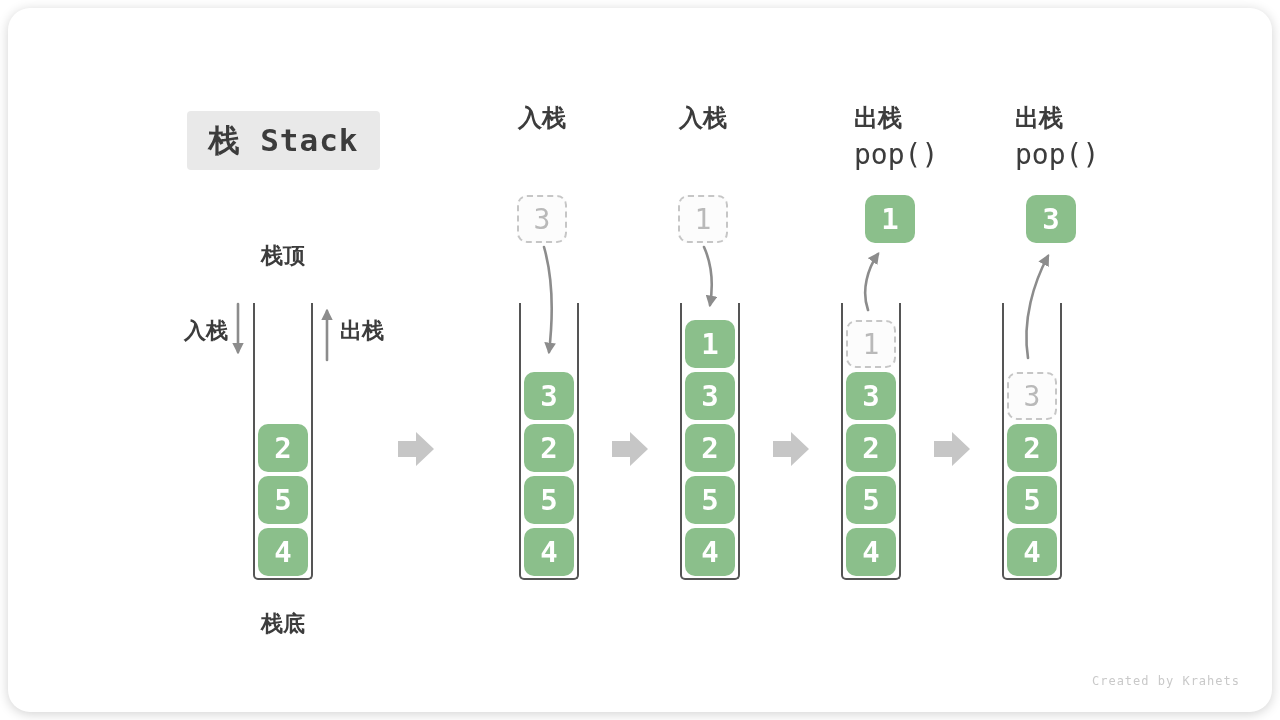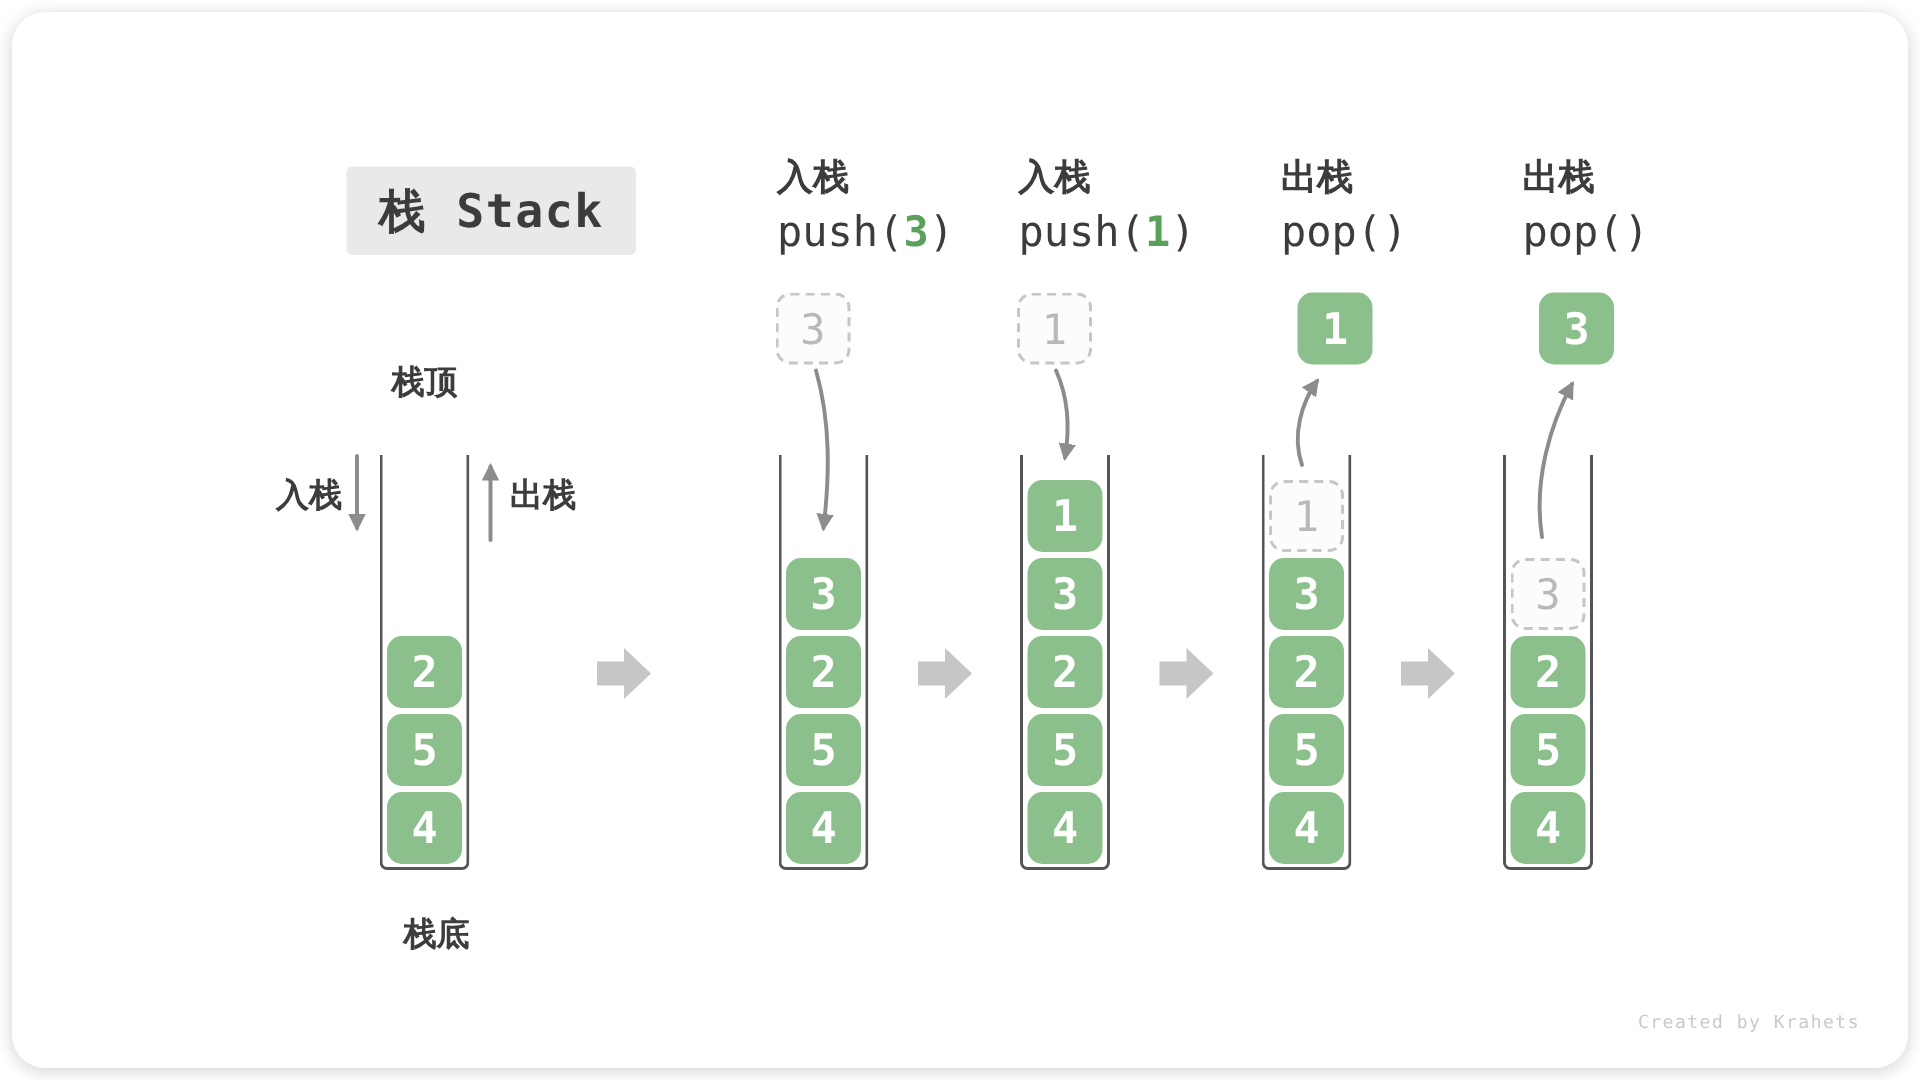--- a/index.html
+++ b/index.html
@@ -9,24 +9,24 @@
   }
   html,body{margin:0;padding:0;background:#FFFFFF;}
   .canvas{position:relative;width:1280px;height:720px;overflow:hidden;
           font-family:"DejaVu Sans", "Liberation Sans", sans-serif;}
   .card{position:absolute;left:8px;top:8px;width:1264px;height:704px;background:#FFFFFF;
         border-radius:22px;box-shadow:0 2px 12px rgba(0,0,0,0.18);}
   .layer{position:absolute;inset:0;}
   .title-badge{position:absolute;left:187px;top:111px;width:193px;height:59px;
         background:var(--badge-bg);border-radius:4px;color:var(--text-dark);
         font-family:"DejaVu Sans Mono", monospace;font-weight:bold;font-size:31px;
-        display:flex;align-items:center;justify-content:center;letter-spacing:1px;margin-left:44px;}
+        display:flex;align-items:center;justify-content:center;letter-spacing:1px;}
   .legend{position:absolute;color:var(--text-dark);font-weight:bold;font-size:22px;line-height:28px;}
   .legend.top{left:253px;top:242px;width:60px;text-align:center;}
-  .legend.bottom{left:253px;top:610px;width:60px;text-align:right;}
+  .legend.bottom{left:253px;top:610px;width:60px;text-align:center;}
   .legend.pushlab{left:138px;top:317px;width:90px;text-align:right;}
   .legend.poplab{left:340px;top:317px;width:90px;text-align:left;}
   .col-label{position:absolute;top:104px;color:var(--text-dark);font-weight:bold;font-size:24px;line-height:28px;}
   .col-code{position:absolute;top:138px;color:var(--text-dark);
         font-family:"DejaVu Sans Mono", monospace;font-size:28px;line-height:34px;}
   .col-code .code-arg{color:var(--code-green);font-weight:bold;}
   .stack{position:absolute;top:303px;width:56px;height:275px;
         border-left:2px solid var(--wall-dark);border-right:2px solid var(--wall-dark);
         border-bottom:2px solid var(--wall-dark);
         border-bottom-left-radius:5px;border-bottom-right-radius:5px;}
@@ -54,29 +54,27 @@
   <div class="legend bottom">栈底</div>
   <div class="legend pushlab">入栈</div>
   <div class="legend poplab">出栈</div>
 
   <div class="layer" id="columns">
       <div class="stack" style="left: 253px;"></div>
       <div class="item" style="left: 258px; top: 424px;">2</div>
       <div class="item" style="left: 258px; top: 476px;">5</div>
       <div class="item" style="left: 258px; top: 528px;">4</div>
       <div class="col-label" style="left: 518px;">入栈</div>
-      <div class="col-code" style="left: 518px;"><span class="code-pre">push(</span><span class="code-arg">3</span><span class="code-post">)</span></div>
       <div class="item ghost" style="left: 517px; top: 195px;">3</div>
       <div class="stack" style="left: 519px;"></div>
       <div class="item" style="left: 524px; top: 372px;">3</div>
       <div class="item" style="left: 524px; top: 424px;">2</div>
       <div class="item" style="left: 524px; top: 476px;">5</div>
       <div class="item" style="left: 524px; top: 528px;">4</div>
       <div class="col-label" style="left: 679px;">入栈</div>
-      <div class="col-code" style="left: 679px;"><span class="code-pre">push(</span><span class="code-arg">1</span><span class="code-post">)</span></div>
       <div class="item ghost" style="left: 678px; top: 195px;">1</div>
       <div class="stack" style="left: 680px;"></div>
       <div class="item" style="left: 685px; top: 320px;">1</div>
       <div class="item" style="left: 685px; top: 372px;">3</div>
       <div class="item" style="left: 685px; top: 424px;">2</div>
       <div class="item" style="left: 685px; top: 476px;">5</div>
       <div class="item" style="left: 685px; top: 528px;">4</div>
       <div class="col-label" style="left: 854px;">出栈</div>
       <div class="col-code" style="left: 854px;"><span class="code-pre">pop(</span><span class="code-arg"></span><span class="code-post">)</span></div>
       <div class="item" style="left: 865px; top: 195px;">1</div>

